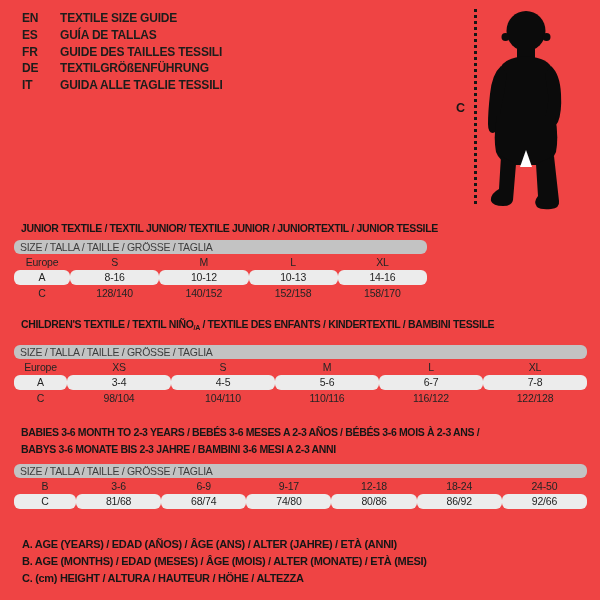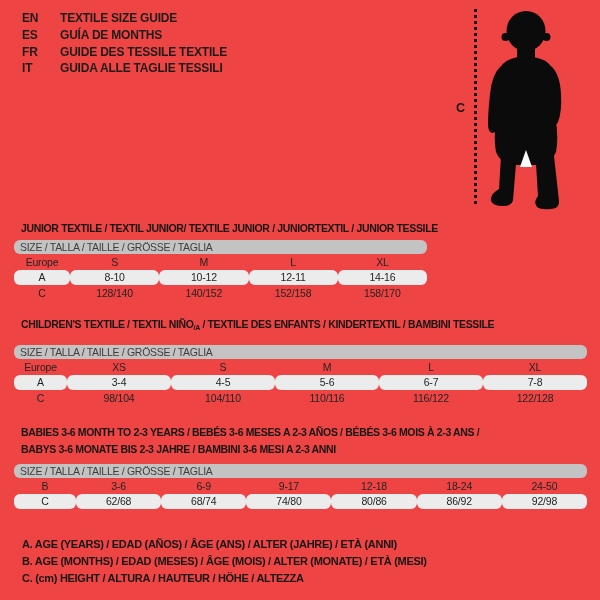--- a/index.html
+++ b/index.html
@@ -52,25 +52,29 @@
 
 <div class="page">
 
   <div class="lang-block">
     <div class="lang-row">
       <span class="lang-code">EN</span>
       <span class="lang-text">TEXTILE SIZE GUIDE</span>
     </div>
     <div class="lang-row">
       <span class="lang-code">ES</span>
-      <span class="lang-text">GUÍA DE MONTHS</span>
+      <span class="lang-text">GUÍA DE TALLAS</span>
     </div>
     <div class="lang-row">
       <span class="lang-code">FR</span>
-      <span class="lang-text">GUIDE DES TESSILE TEXTILE</span>
+      <span class="lang-text">GUIDE DES TAILLES TESSILI</span>
+    </div>
+    <div class="lang-row">
+      <span class="lang-code">DE</span>
+      <span class="lang-text">TEXTILGRÖßENFÜHRUNG</span>
     </div>
     <div class="lang-row">
       <span class="lang-code">IT</span>
       <span class="lang-text">GUIDA ALLE TAGLIE TESSILI</span>
     </div>
   </div>
 
   <div class="measure-line"></div>
   <div class="measure-label">C</div>
   <svg class="silhouette" width="92" height="206" viewBox="0 0 92 206" xmlns="http://www.w3.org/2000/svg">
@@ -104,23 +108,23 @@
     </tr>
     <tr>
       <td class="row-label">Europe</td>
       <td>S</td>
       <td>M</td>
       <td>L</td>
       <td>XL</td>
     </tr>
     <tr class="alt">
       <td class="row-label">A</td>
-      <td>8-10</td>
+      <td>8-16</td>
       <td>10-12</td>
-      <td>12-11</td>
+      <td>10-13</td>
       <td>14-16</td>
     </tr>
     <tr>
       <td class="row-label">C</td>
       <td>128/140</td>
       <td>140/152</td>
       <td>152/158</td>
       <td>158/170</td>
     </tr>
   </tbody>
@@ -191,26 +195,26 @@
       <td class="row-label">B</td>
       <td>3-6</td>
       <td>6-9</td>
       <td>9-17</td>
       <td>12-18</td>
       <td>18-24</td>
       <td>24-50</td>
     </tr>
     <tr class="alt">
       <td class="row-label">C</td>
-      <td>62/68</td>
+      <td>81/68</td>
       <td>68/74</td>
       <td>74/80</td>
       <td>80/86</td>
       <td>86/92</td>
-      <td>92/98</td>
+      <td>92/66</td>
     </tr>
   </tbody>
     </table>
 
   <div class="footnotes">
     <div class="footnote">A. AGE (YEARS) / EDAD (AÑOS) / ÂGE (ANS) / ALTER (JAHRE) / ETÀ (ANNI)</div>
     <div class="footnote">B. AGE (MONTHS) / EDAD (MESES) / ÂGE (MOIS) / ALTER (MONATE) / ETÀ (MESI)</div>
     <div class="footnote">C. (cm) HEIGHT / ALTURA / HAUTEUR / HÖHE / ALTEZZA</div>
   </div>
 

